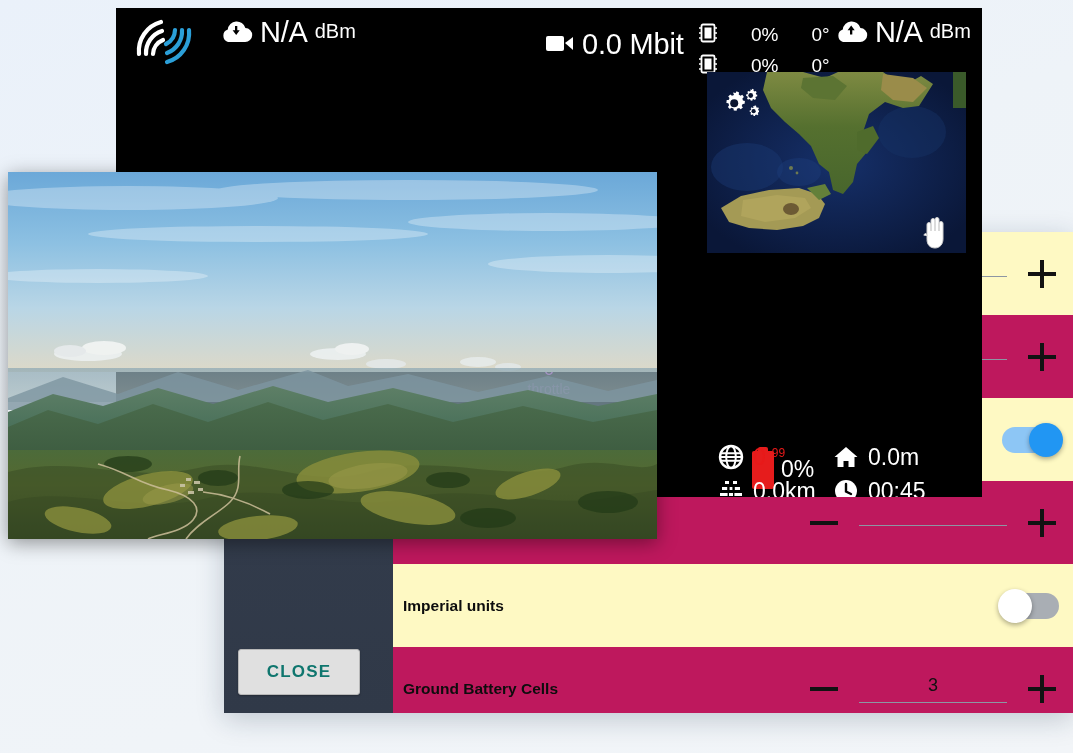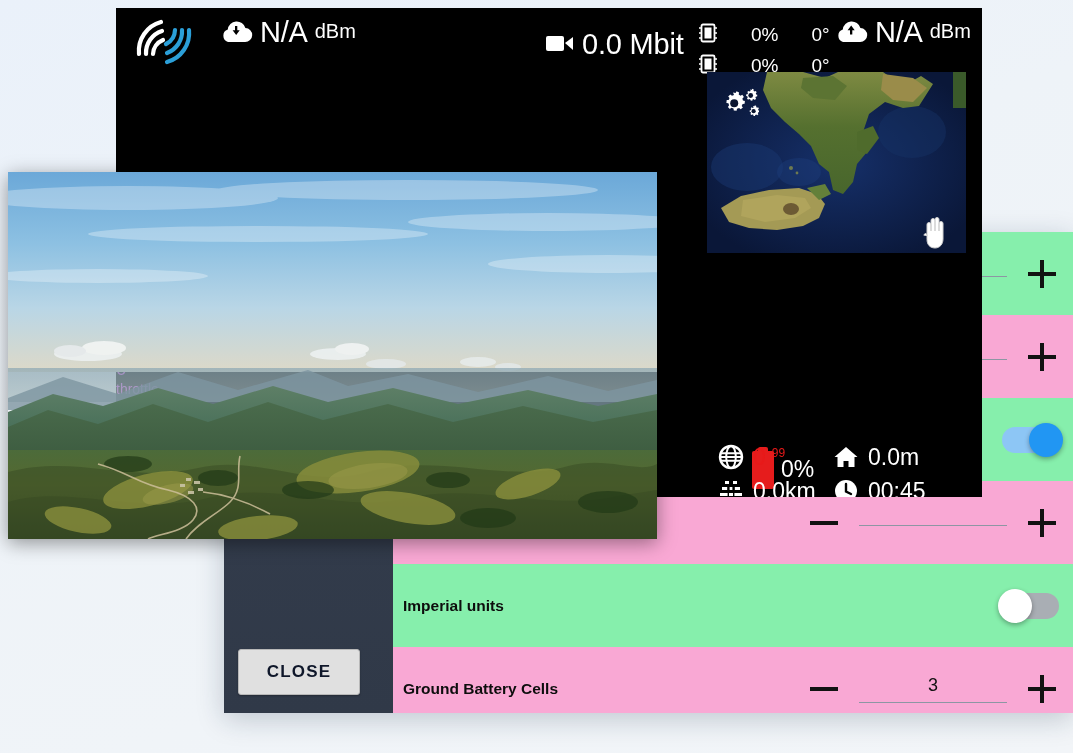--- a/index.html
+++ b/index.html
@@ -29,41 +29,41 @@
     position: relative;
     flex: none;
   }
   #close-button {
     position: absolute;
     left: 14px; bottom: 18px;
     width: 122px; height: 46px;
     background: #e0e0e0;
     border: 1px solid #b8b8b8;
     border-radius: 3px;
-    color: #0f172a;
+    color: #0f766e;
     font-size: 17px;
     font-weight: bold;
     letter-spacing: 1.2px;
     cursor: pointer;
     box-shadow: 0 1px 2px rgba(0,0,0,.25);
   }
   #settings-list {
     flex: 1;
     position: relative;
     overflow: hidden;
   }
   .srow {
     height: 83px;
     display: flex;
     align-items: center;
     padding: 0 14px 0 10px;
     position: relative;
   }
-  .srow.alt { background: #f9a8d4; }
-  .srow.plain { background: #86efac; }
+  .srow.alt { background: #be185d; }
+  .srow.plain { background: #fef9c3; }
   .srow-label {
     font-size: 15.5px;
     color: #0d0d0d;
     font-weight: 600;
     flex: 1;
     white-space: nowrap;
   }
   .srow-ctl {
     display: flex;
     align-items: center;
@@ -153,21 +153,21 @@
     overflow: hidden;
     cursor: grab;
     background: #0a1530;
   }
   #gear-icon { position: absolute; left: 12px; top: 14px; width: 40px; height: 34px; }
   #pan-icon  { position: absolute; right: 14px; bottom: 4px; width: 32px; height: 34px; }
 
   .tel-center {
     position: absolute;
     left: 0; right: 0;
-    text-align: left;
+    text-align: center;
     color: #d946ef;
   }
   #throttle-val   { top: 350px; font-size: 19px; }
   #throttle-label { top: 373px; font-size: 14px; }
   #mission-line   { top: 404px; font-size: 21px; }
 
   #tel-grid {
     position: absolute;
     left: 602px; top: 432px;
     width: 260px;

